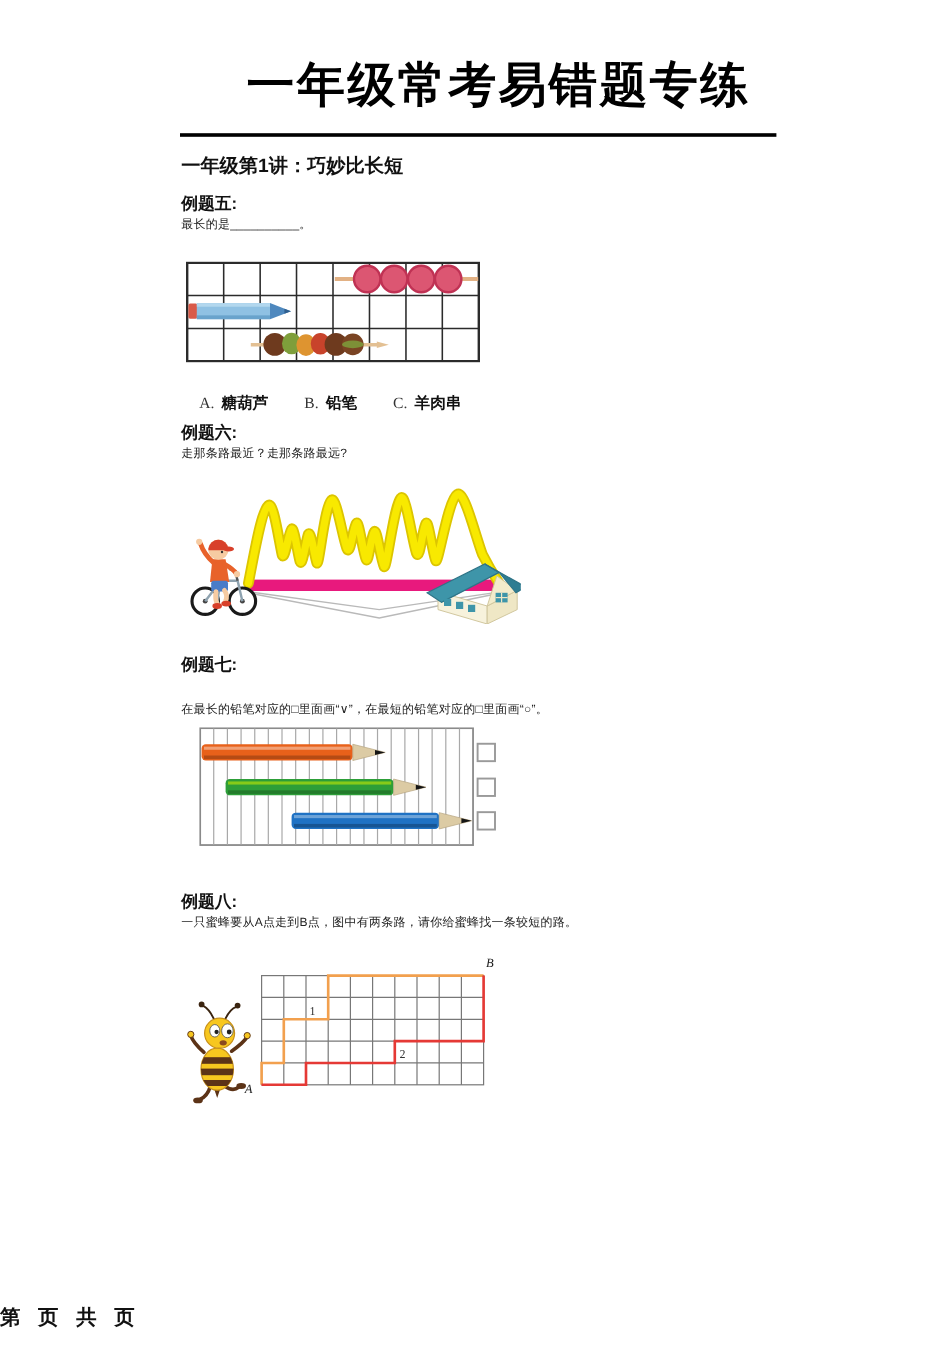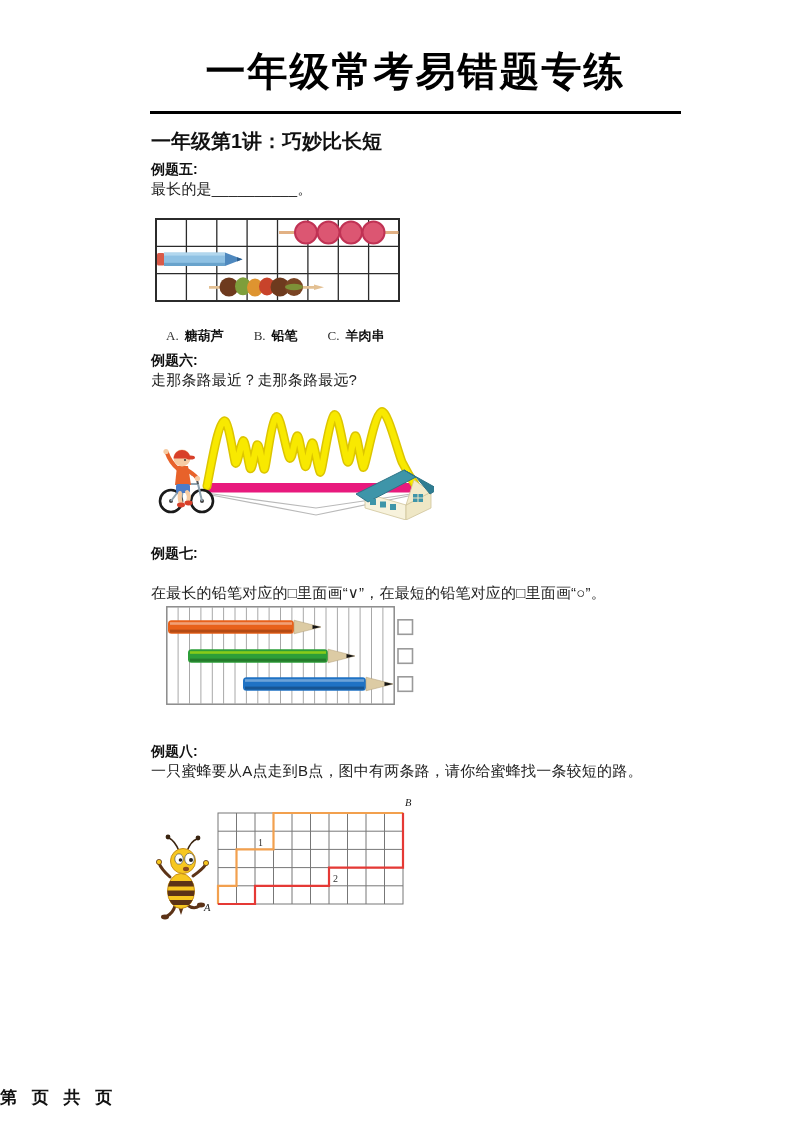--- a/index.html
+++ b/index.html
@@ -1,28 +1,28 @@
 <!DOCTYPE html>
 <html><head>
 <meta charset="utf-8">
 <style>
   html,body{margin:0;padding:0;background:#ffffff;}
   .page{
     position:relative;width:647px;height:1122px;background:#fff;overflow:hidden;
-    font-family:"Liberation Sans","DejaVu Sans",sans-serif;color:#1a1a1a;padding-left:48px;
+    font-family:"Liberation Sans","DejaVu Sans",sans-serif;color:#1a1a1a;
   }
   .abs{position:absolute;}
   .doc-title{
     left:150px;width:531px;top:48px;text-align:center;
     font-size:40px;font-weight:700;letter-spacing:2px;color:#000;line-height:1.15;
   }
   .title-rule{left:150px;width:531px;top:111px;height:3px;background:#000;}
-  .section-heading{left:151px;top:128px;font-size:20px;font-weight:700;color:#111;}
+  .section-heading{left:151px;top:128px;font-size:16px;font-weight:700;color:#111;}
   .ex-label{font-size:14px;font-weight:700;color:#111;}
-  .ex-question{font-size:15px;color:#222;letter-spacing:0.2px;}
+  .ex-question{font-size:10px;color:#222;letter-spacing:0.2px;}
   .options-row{display:flex;align-items:baseline;font-size:13px;}
   .opt{display:flex;align-items:baseline;margin-right:30px;}
   .opt-key{font-family:"Liberation Serif","DejaVu Serif",serif;font-size:13px;color:#333;margin-right:6px;}
   .opt-text{font-weight:700;font-size:13px;color:#111;margin-top:16px;}
   .footer-line{left:0;width:793px;top:1086px;text-align:left;font-size:17px;
     font-weight:700;letter-spacing:5px;color:#111;}
   svg{display:block;}
 </style>
 </head>
 <body>

